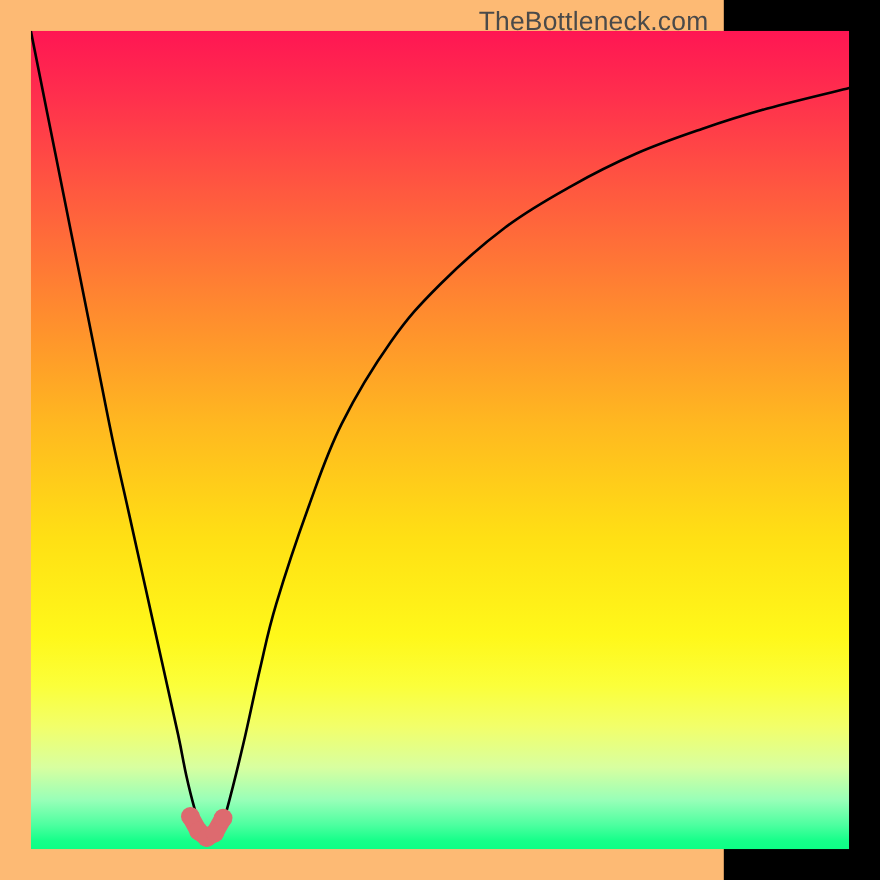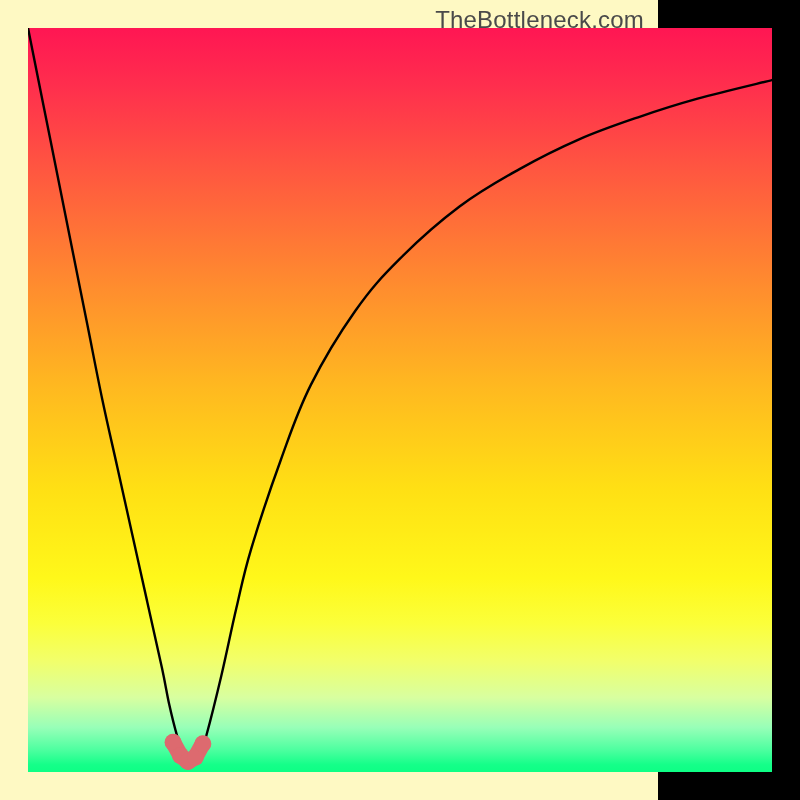--- a/index.html
+++ b/index.html
@@ -8,21 +8,21 @@
     width: 800px;
     height: 800px;
     overflow: hidden;
     background: #000;
     font-family: Arial, Helvetica, sans-serif;
   }
   .frame {
     position: absolute;
     left: 0; top: 0;
     width: 658px; height: 800px;
-    background: #fef9c3;
+    background: #fdba74;
   }
   .plot {
     position: absolute;
     left: 28px;
     top: 28px;
     width: 744px;
     height: 744px;
     overflow: hidden;
   }
   .gradient {

